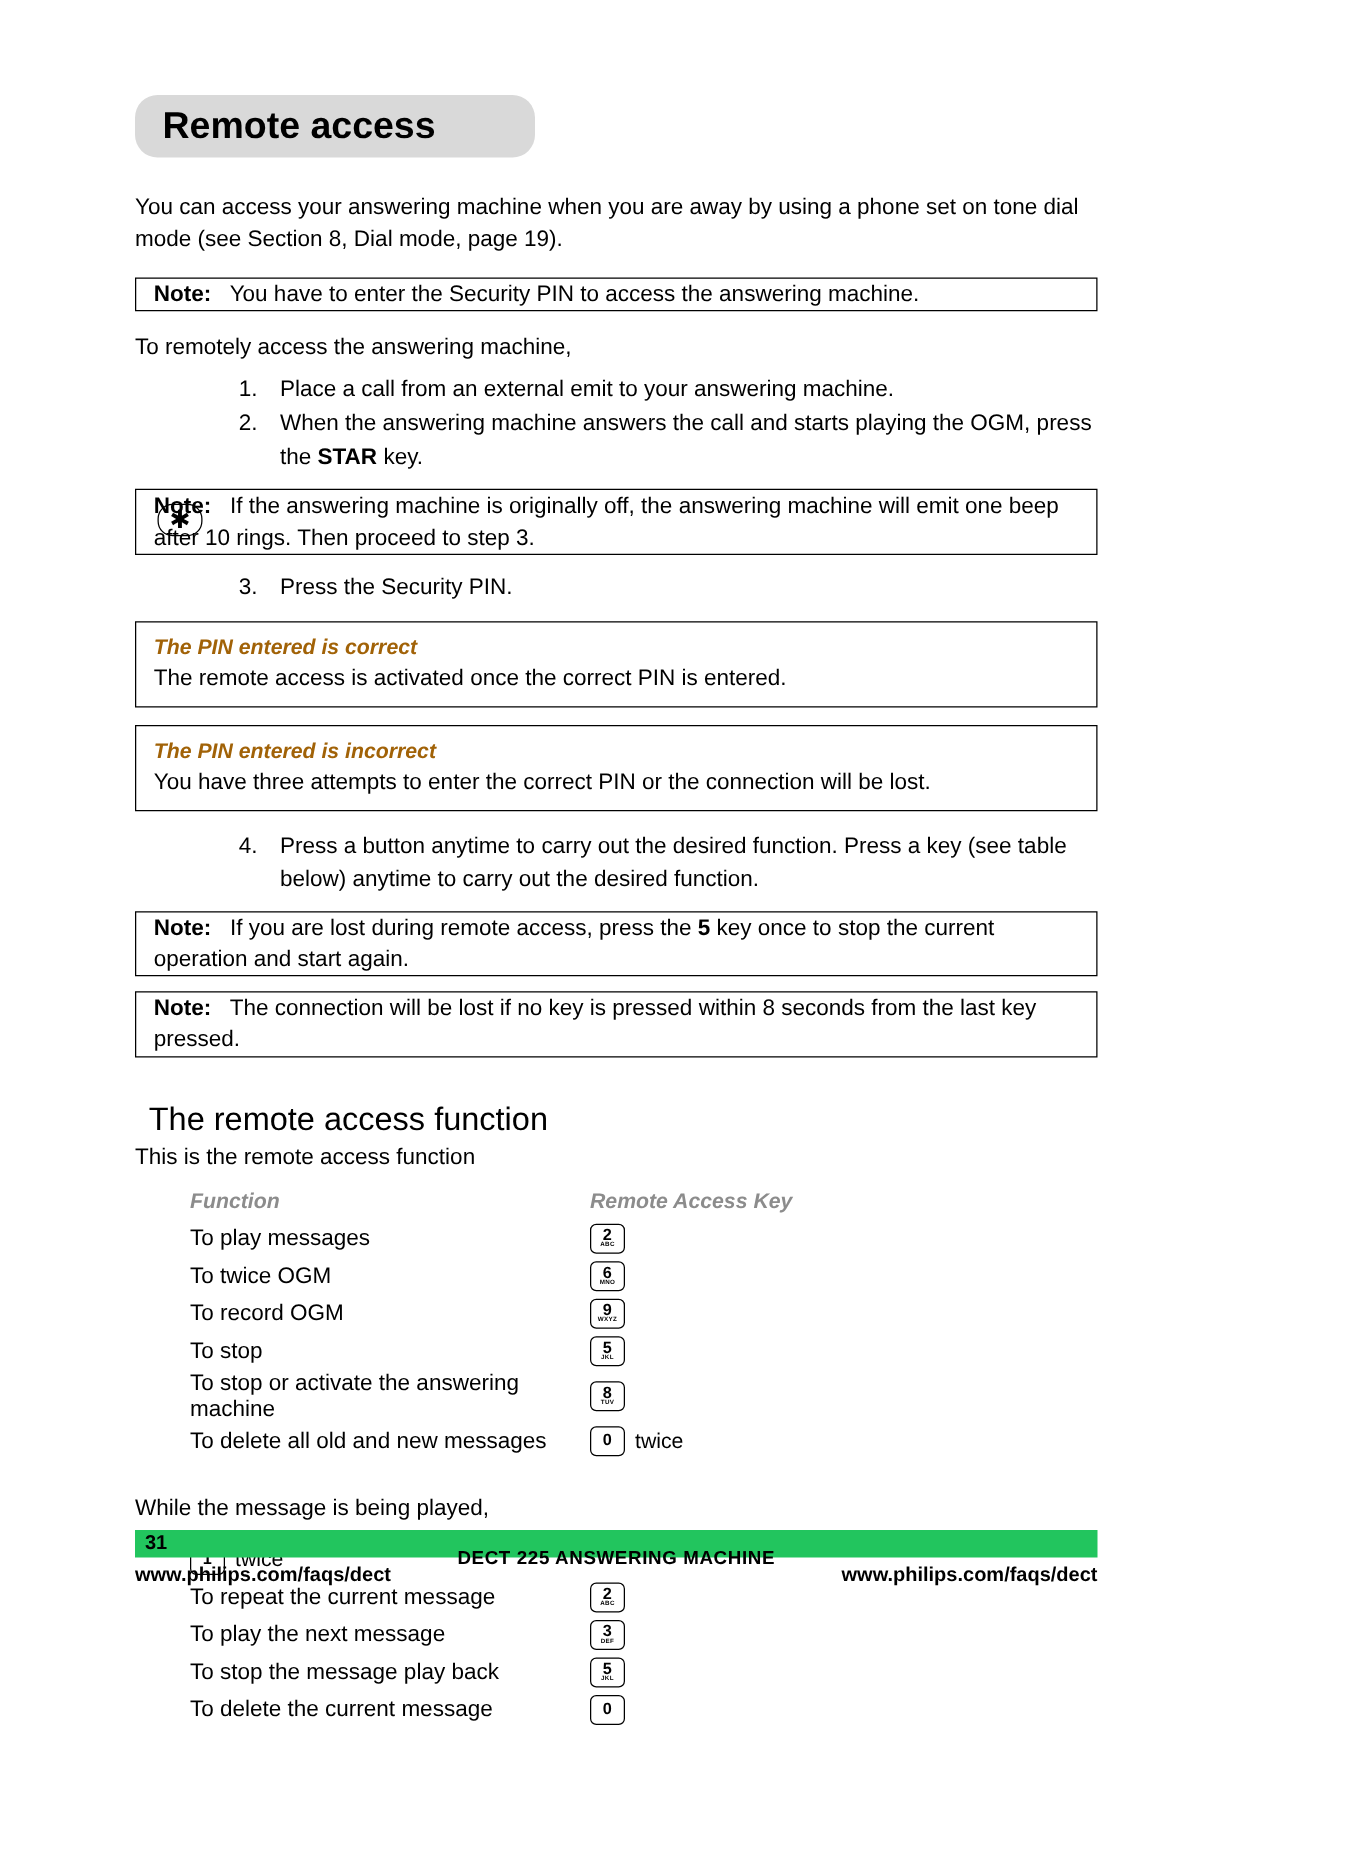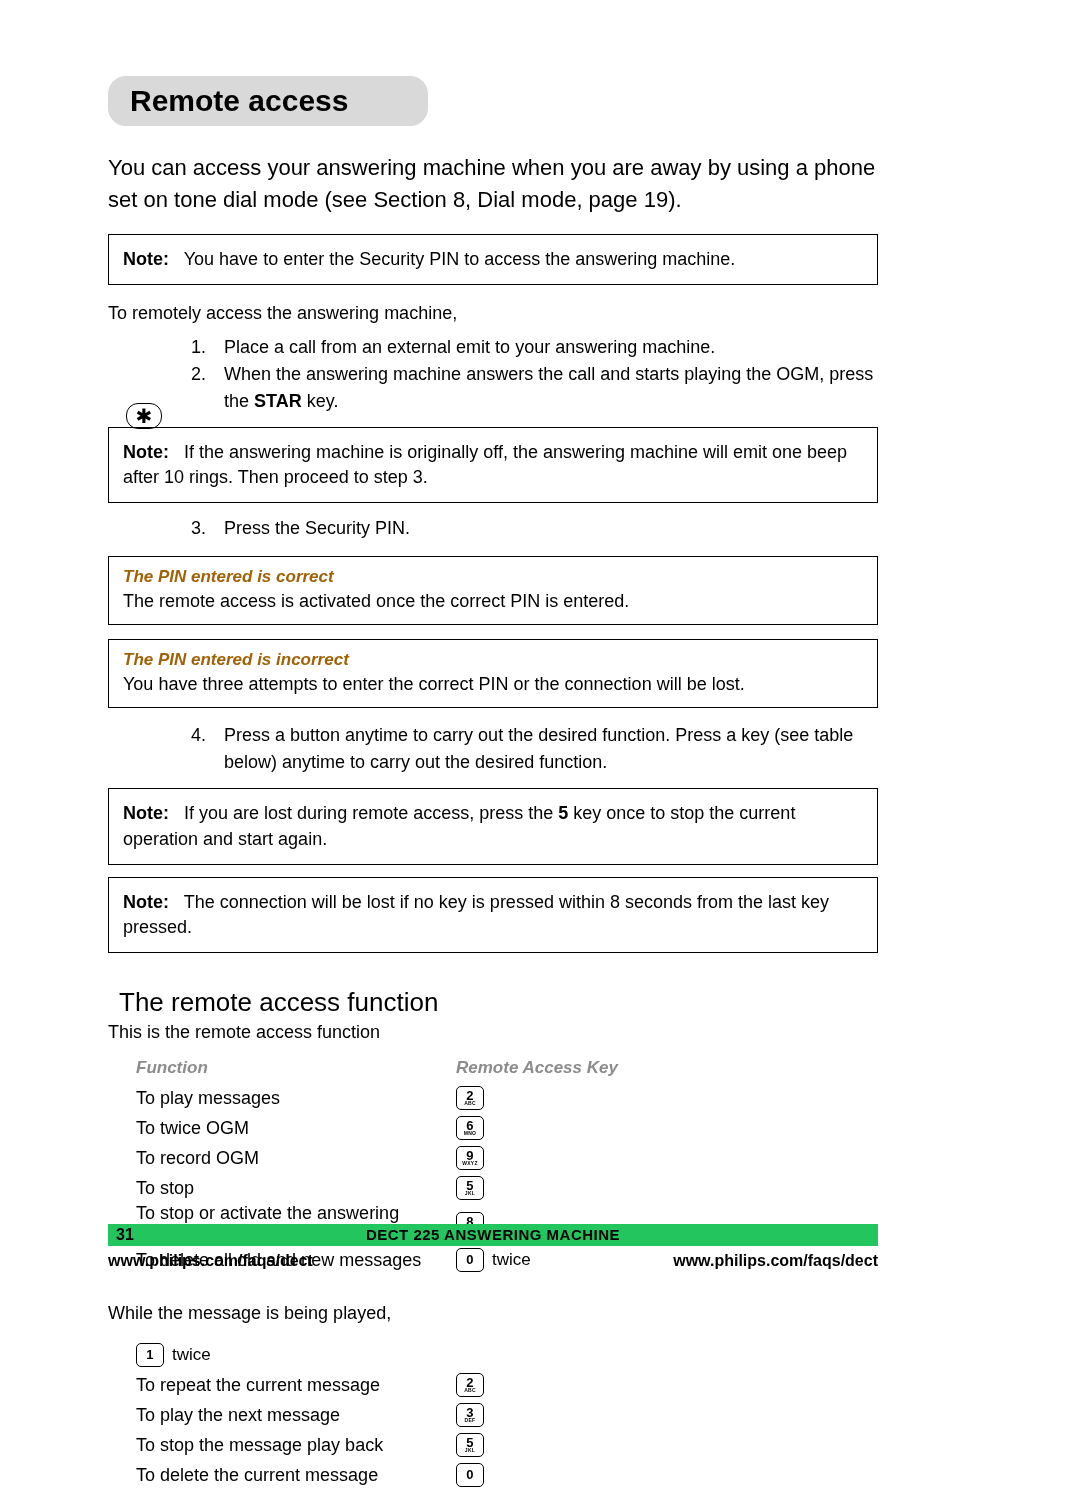--- a/index.html
+++ b/index.html
@@ -23,27 +23,27 @@
     padding: 8px 80px 8px 22px;
     margin-bottom: 16px;
   }
   .title-pill h1 {
     margin: 0;
     font-size: 30px;
     font-weight: bold;
     color: #000;
   }
   .intro {
-    font-size: 22px;
+    font-size: 18px;
     line-height: 1.45;
     margin: 10px 0 18px 0;
   }
   .notebox {
     border: 1.5px solid #000;
-    padding: 12px 14px;
+    padding: 0 14px;
     margin: 12px 0;
     font-size: 18px;
     line-height: 1.4;
   }
   .notebox b { font-weight: bold; }
   .afternote {
     font-size: 18px;
     margin: 18px 0 10px 0;
   }
   .steps {
@@ -93,21 +93,21 @@
   h2.subhead {
     font-size: 26px;
     font-weight: normal;
     margin: 34px 0 4px 11px;
   }
   .subintro {
     font-size: 18px;
     margin: 0 0 10px 0;
   }
   .ftable {
-    margin-left: 28px;
+    margin-left: 44px;
   }
   .ftable-row {
     display: flex;
     align-items: center;
     font-size: 18px;
     min-height: 30px;
   }
   .ftable-func { width: 320px; }
   .ftable-key { display: flex; align-items: center; gap: 8px; }
   .th {
@@ -155,21 +155,21 @@
     position: absolute;
     left: 8px;
     top: 2px;
     font-weight: bold;
     font-size: 16px;
   }
   .footbar .title {
     position: absolute;
     width: 100%;
     text-align: center;
-    top: 2px;
+    top: 14px;
     font-family: "Arial Black", Arial, sans-serif;
     font-weight: 900;
     font-size: 15px;
     letter-spacing: 0.5px;
   }
   .footer-url-left, .footer-url-right {
     position: absolute;
     top: 1252px;
     font-size: 16px;
     font-weight: bold;

